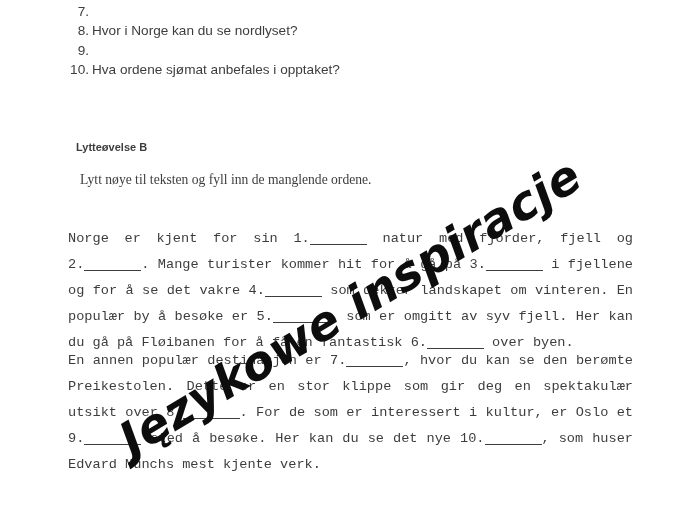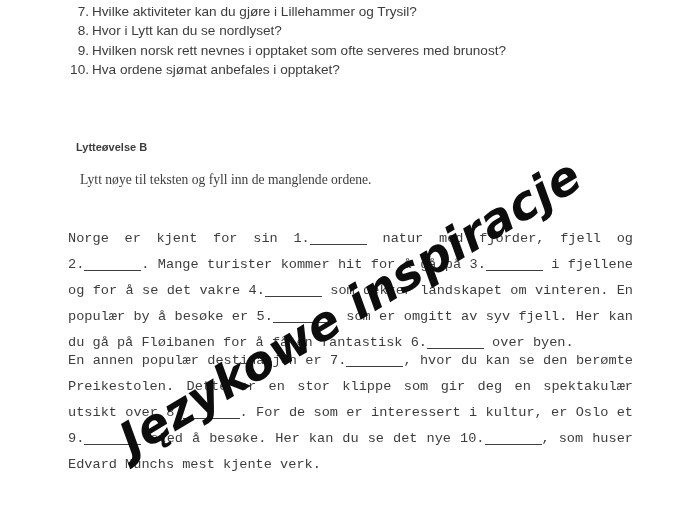--- a/index.html
+++ b/index.html
@@ -90,29 +90,27 @@
   }
 </style>
 </head>
 <body>
 
 <div class="page">
 
   <div class="questions">
       <div class="q-row">
         <span class="q-num">7.</span>
-        <span class="q-text">Hvilke aktiviteter kan du gjøre i Lillehammer og Trysil?</span>
       </div>
       <div class="q-row">
         <span class="q-num">8.</span>
-        <span class="q-text">Hvor i Lytt kan du se nordlyset?</span>
+        <span class="q-text">Hvor i Norge kan du se nordlyset?</span>
       </div>
       <div class="q-row">
         <span class="q-num">9.</span>
-        <span class="q-text">Hvilken norsk rett nevnes i opptaket som ofte serveres med brunost?</span>
       </div>
       <div class="q-row">
         <span class="q-num">10.</span>
         <span class="q-text">Hva ordene sjømat anbefales i opptaket?</span>
       </div>
     </div>
 
   <div class="heading">Lytteøvelse B</div>
 
   <div class="instruction">Lytt nøye til teksten og fyll inn de manglende ordene.</div>

